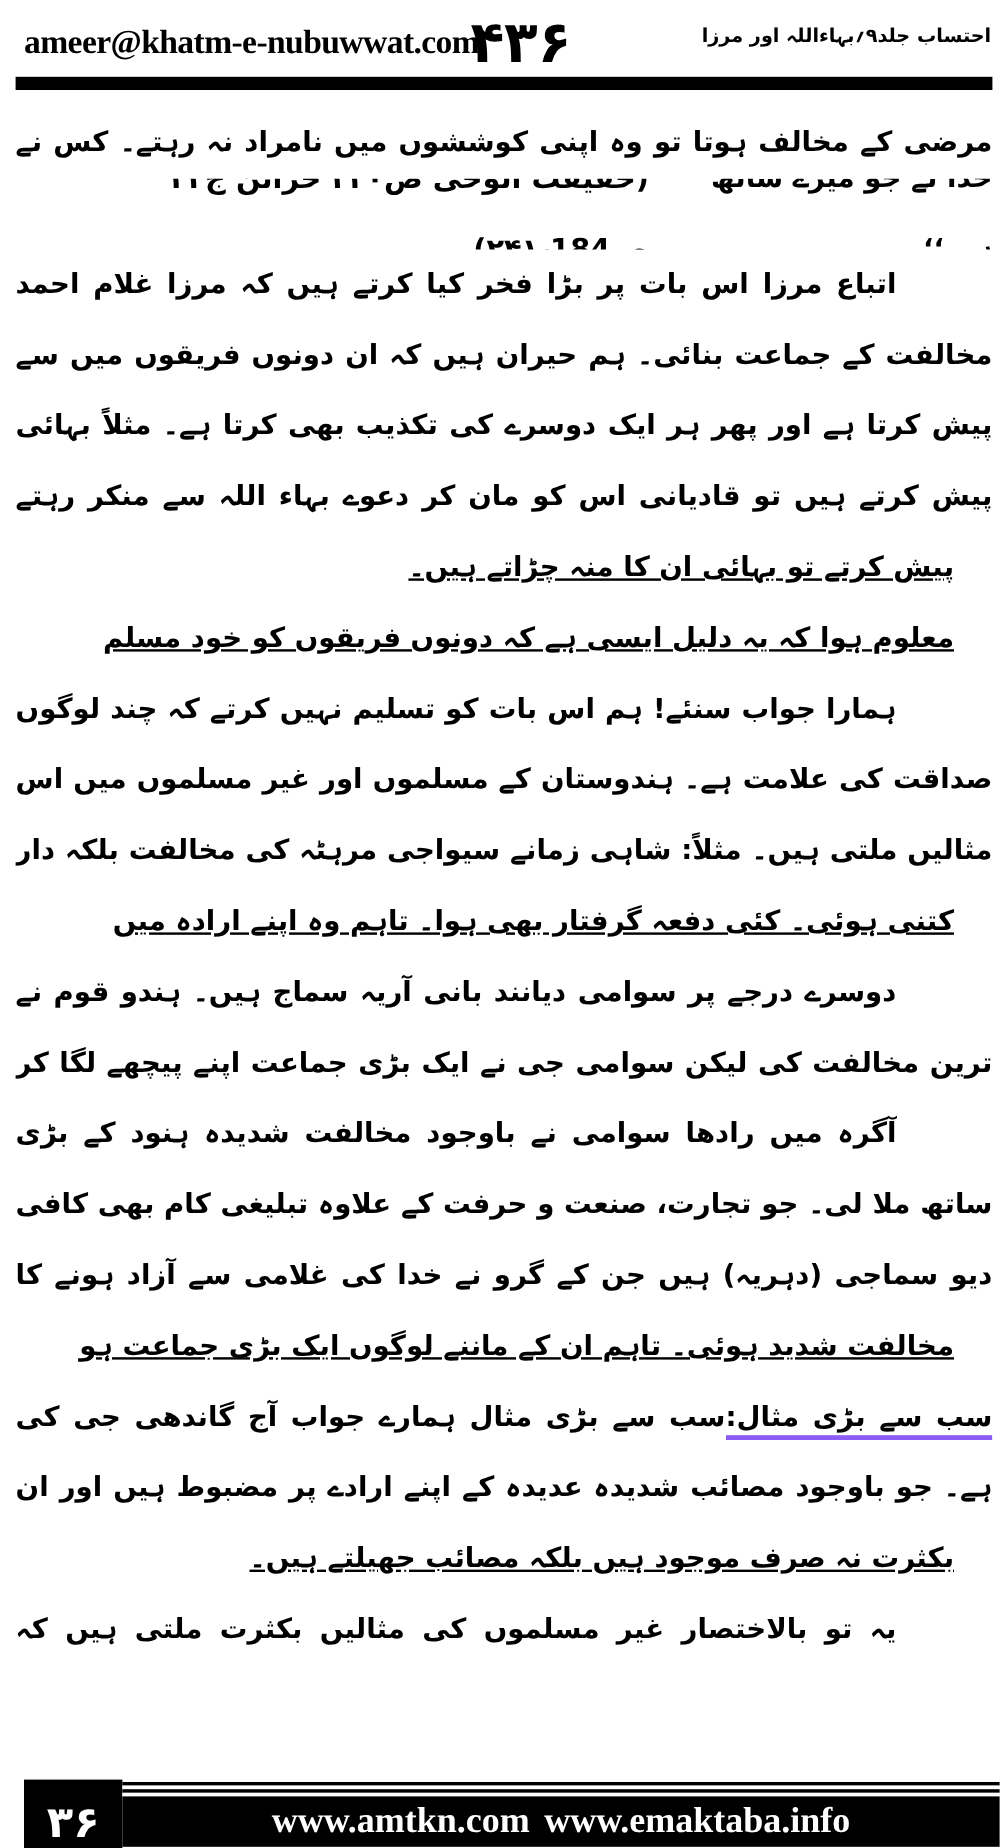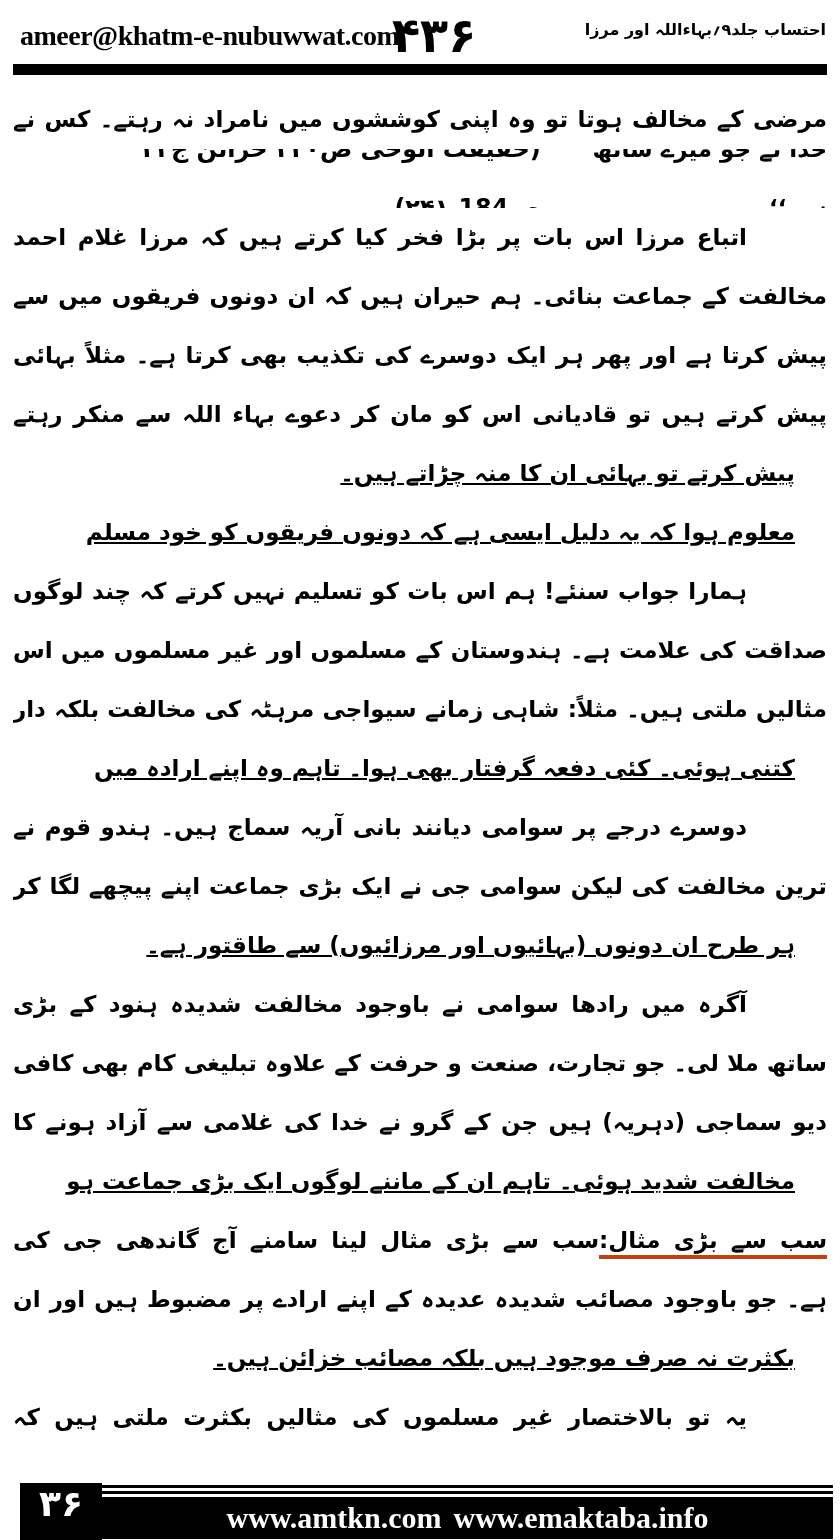--- a/index.html
+++ b/index.html
@@ -15,24 +15,24 @@
   .rule{position:absolute;left:13px;top:64px;width:814px;height:11px;background:#000;}
   
   .bodytext{position:absolute;left:13px;right:13px;top:90px;}
   .line{direction:rtl;height:59px;line-height:59px;font-weight:bold;font-size:23px;
         text-align:justify;text-align-last:justify;overflow:hidden;}
   .line.end{text-align:right;text-align-last:right;padding-right:32px;text-decoration:underline;}
   .line.indent{padding-right:80px;}
   .line.split{display:flex;justify-content:space-between;align-items:center;
               text-align:right;text-align-last:auto;}
   .split .cite{font-size:24px;letter-spacing:0.5px;}
-  .useg{border-bottom:4px solid #c2410c;padding-bottom:2px;margin-left:0;}
+  .useg{border-bottom:4px solid #8b5cf6;padding-bottom:2px;margin-left:0;}
   
   .pagebox{position:absolute;left:20px;top:1483px;width:82px;height:57px;background:#000;
-           color:#fff;display:flex;align-items:flex-start;justify-content:center;
+           color:#fff;display:flex;align-items:flex-end;justify-content:center;
            font-weight:bold;font-size:36px;}
   .footbar{position:absolute;left:102px;right:7px;top:1485px;}
   .stripe{background:#000;height:3px;}
   .gap{background:#fff;height:3px;}
   .urls{height:42px;background:#000;color:#fff;display:flex;align-items:center;
         justify-content:center;gap:12px;font-family:"Liberation Serif",serif;
         font-weight:bold;font-size:30px;white-space:nowrap;}
 </style>
 </head>
 <body>
@@ -58,28 +58,27 @@
       <div class="line justify">پیش کرتا ہے اور پھر ہر ایک دوسرے کی تکذیب بھی کرتا ہے۔ مثلاً بہائی حضرات جب یہ دلیل</div>
       <div class="line justify">پیش کرتے ہیں تو قادیانی اس کو مان کر دعوے بہاء اللہ سے منکر رہتے ہیں اور قادیانی جب</div>
       <div class="line end">پیش کرتے تو بہائی ان کا منہ چڑاتے ہیں۔</div>
       <div class="line end">معلوم ہوا کہ یہ دلیل ایسی ہے کہ دونوں فریقوں کو خود مسلم نہیں۔</div>
       <div class="line justify indent">ہمارا جواب سنئے! ہم اس بات کو تسلیم نہیں کرتے کہ چند لوگوں کو اپنے پیچھے لگا لینا</div>
       <div class="line justify">صداقت کی علامت ہے۔ ہندوستان کے مسلموں اور غیر مسلموں میں اس کے خلاف بہت</div>
       <div class="line justify">مثالیں ملتی ہیں۔ مثلاً: شاہی زمانے سیواجی مرہٹہ کی مخالفت بلکہ دار و گیر حکومت کی طرف سے</div>
       <div class="line end">کتنی ہوئی۔ کئی دفعہ گرفتار بھی ہوا۔ تاہم وہ اپنے ارادہ میں کامیاب ہوا۔</div>
       <div class="line justify indent">دوسرے درجے پر سوامی دیانند بانی آریہ سماج ہیں۔ ہندو قوم نے ان کی سخت</div>
       <div class="line justify">ترین مخالفت کی لیکن سوامی جی نے ایک بڑی جماعت اپنے پیچھے لگا کر آریہ سماج قائم کر لی جو</div>
-      <div class="line end">ہر طرح ان دونوں (بہائیوں اور مرزائیوں) سے طاقتور ہے۔</div>
       <div class="line justify indent">آگرہ میں رادھا سوامی نے باوجود مخالفت شدیدہ ہنود کے بڑی جماعت اپنے</div>
       <div class="line justify">ساتھ ملا لی۔ جو تجارت، صنعت و حرفت کے علاوہ تبلیغی کام بھی کافی کرتے ہیں۔ لاہور میں</div>
       <div class="line justify">دیو سماجی (دہریہ) ہیں جن کے گرو نے خدا کی غلامی سے آزاد ہونے کا پیغام لوگوں کو سنایا۔</div>
       <div class="line end">مخالفت شدید ہوئی۔ تاہم ان کے ماننے لوگوں ایک بڑی جماعت ہو گئی۔</div>
-      <div class="line justify"><span class="useg">سب سے بڑی مثال:</span><span>سب سے بڑی مثال لینا سامنے آج گاندھی جی کی</span></div>
+      <div class="line justify"><span class="useg">سب سے بڑی مثال:</span><span>سب سے بڑی مثال ہمارے جواب آج گاندھی جی کی</span></div>
       <div class="line justify">ہے۔ جو باوجود مصائب شدیدہ عدیدہ کے اپنے ارادے پر مضبوط ہیں اور ان کے اتباع بھی</div>
-      <div class="line end">بکثرت نہ صرف موجود ہیں بلکہ مصائب خزائن ہیں۔</div>
+      <div class="line end">بکثرت نہ صرف موجود ہیں بلکہ مصائب جھیلتے ہیں۔</div>
       <div class="line justify indent">یہ تو بالاختصار غیر مسلموں کی مثالیں بکثرت ملتی ہیں کہ مدعیان نے اپنی ان تھک</div>
     </div>
 
   <div class="pagebox">
     <span>۳۶</span>
   </div>
 
   <div class="footbar">
     <div class="stripe"></div>
     <div class="gap"></div>

